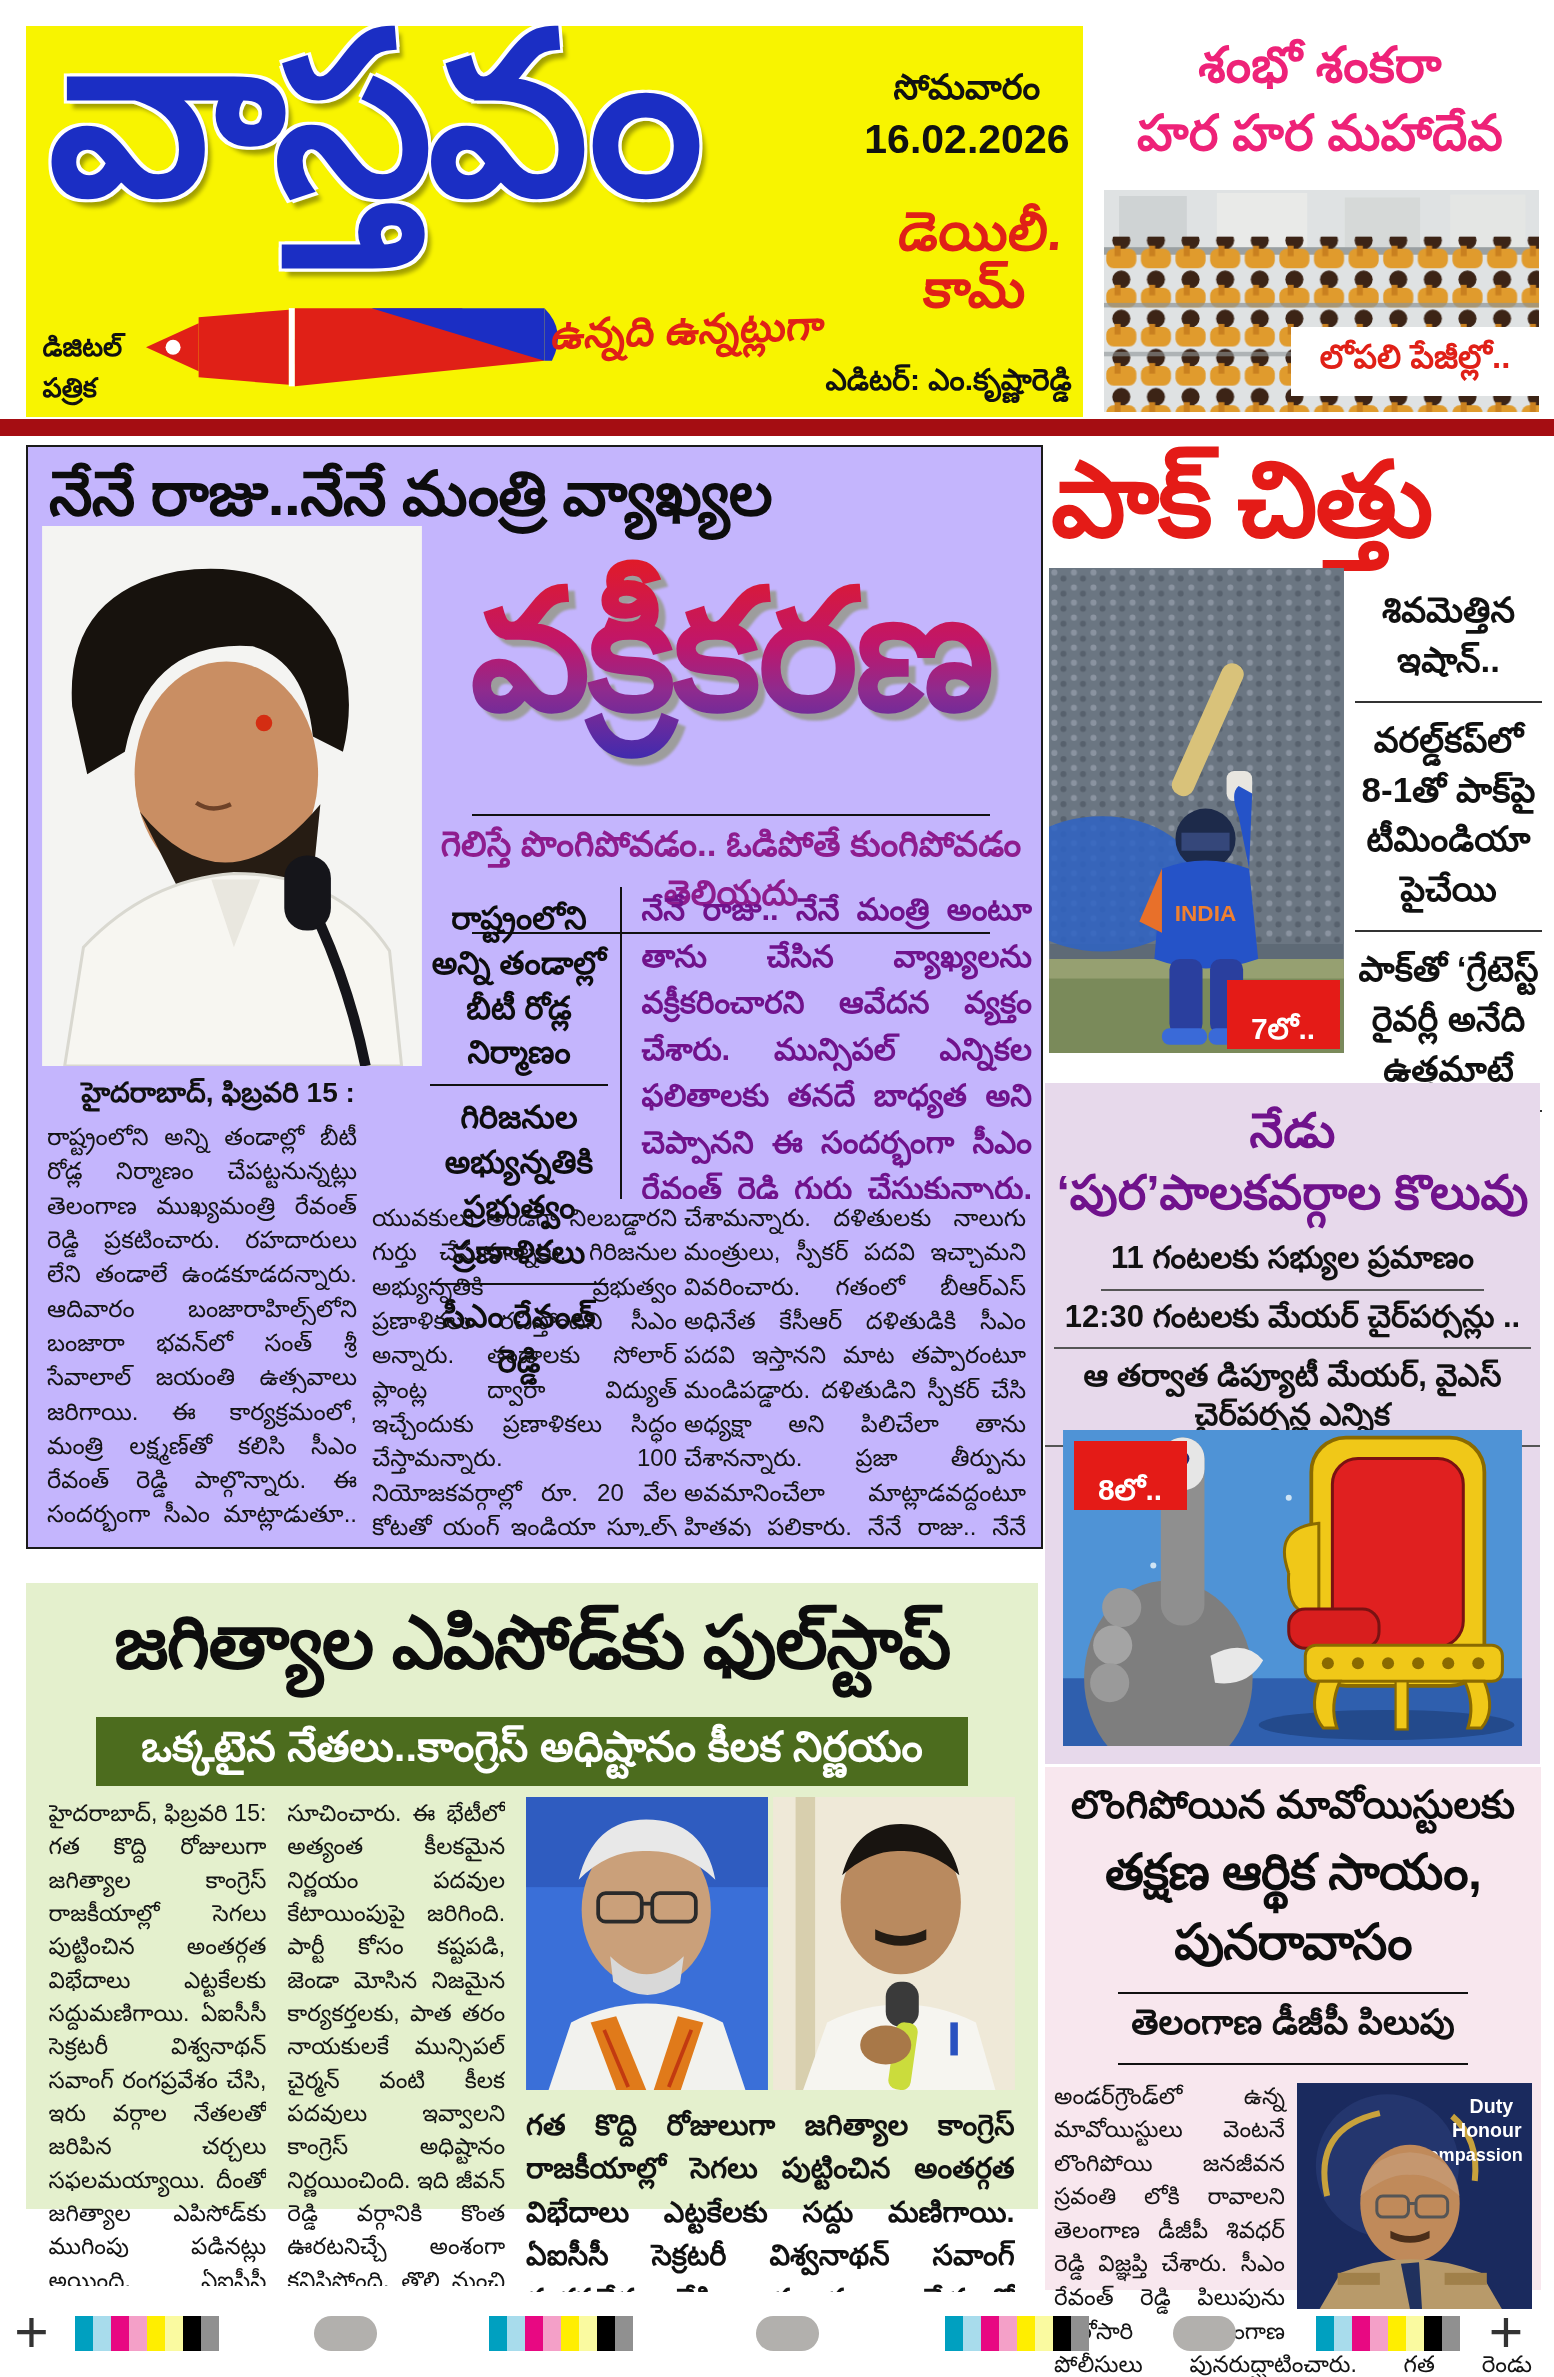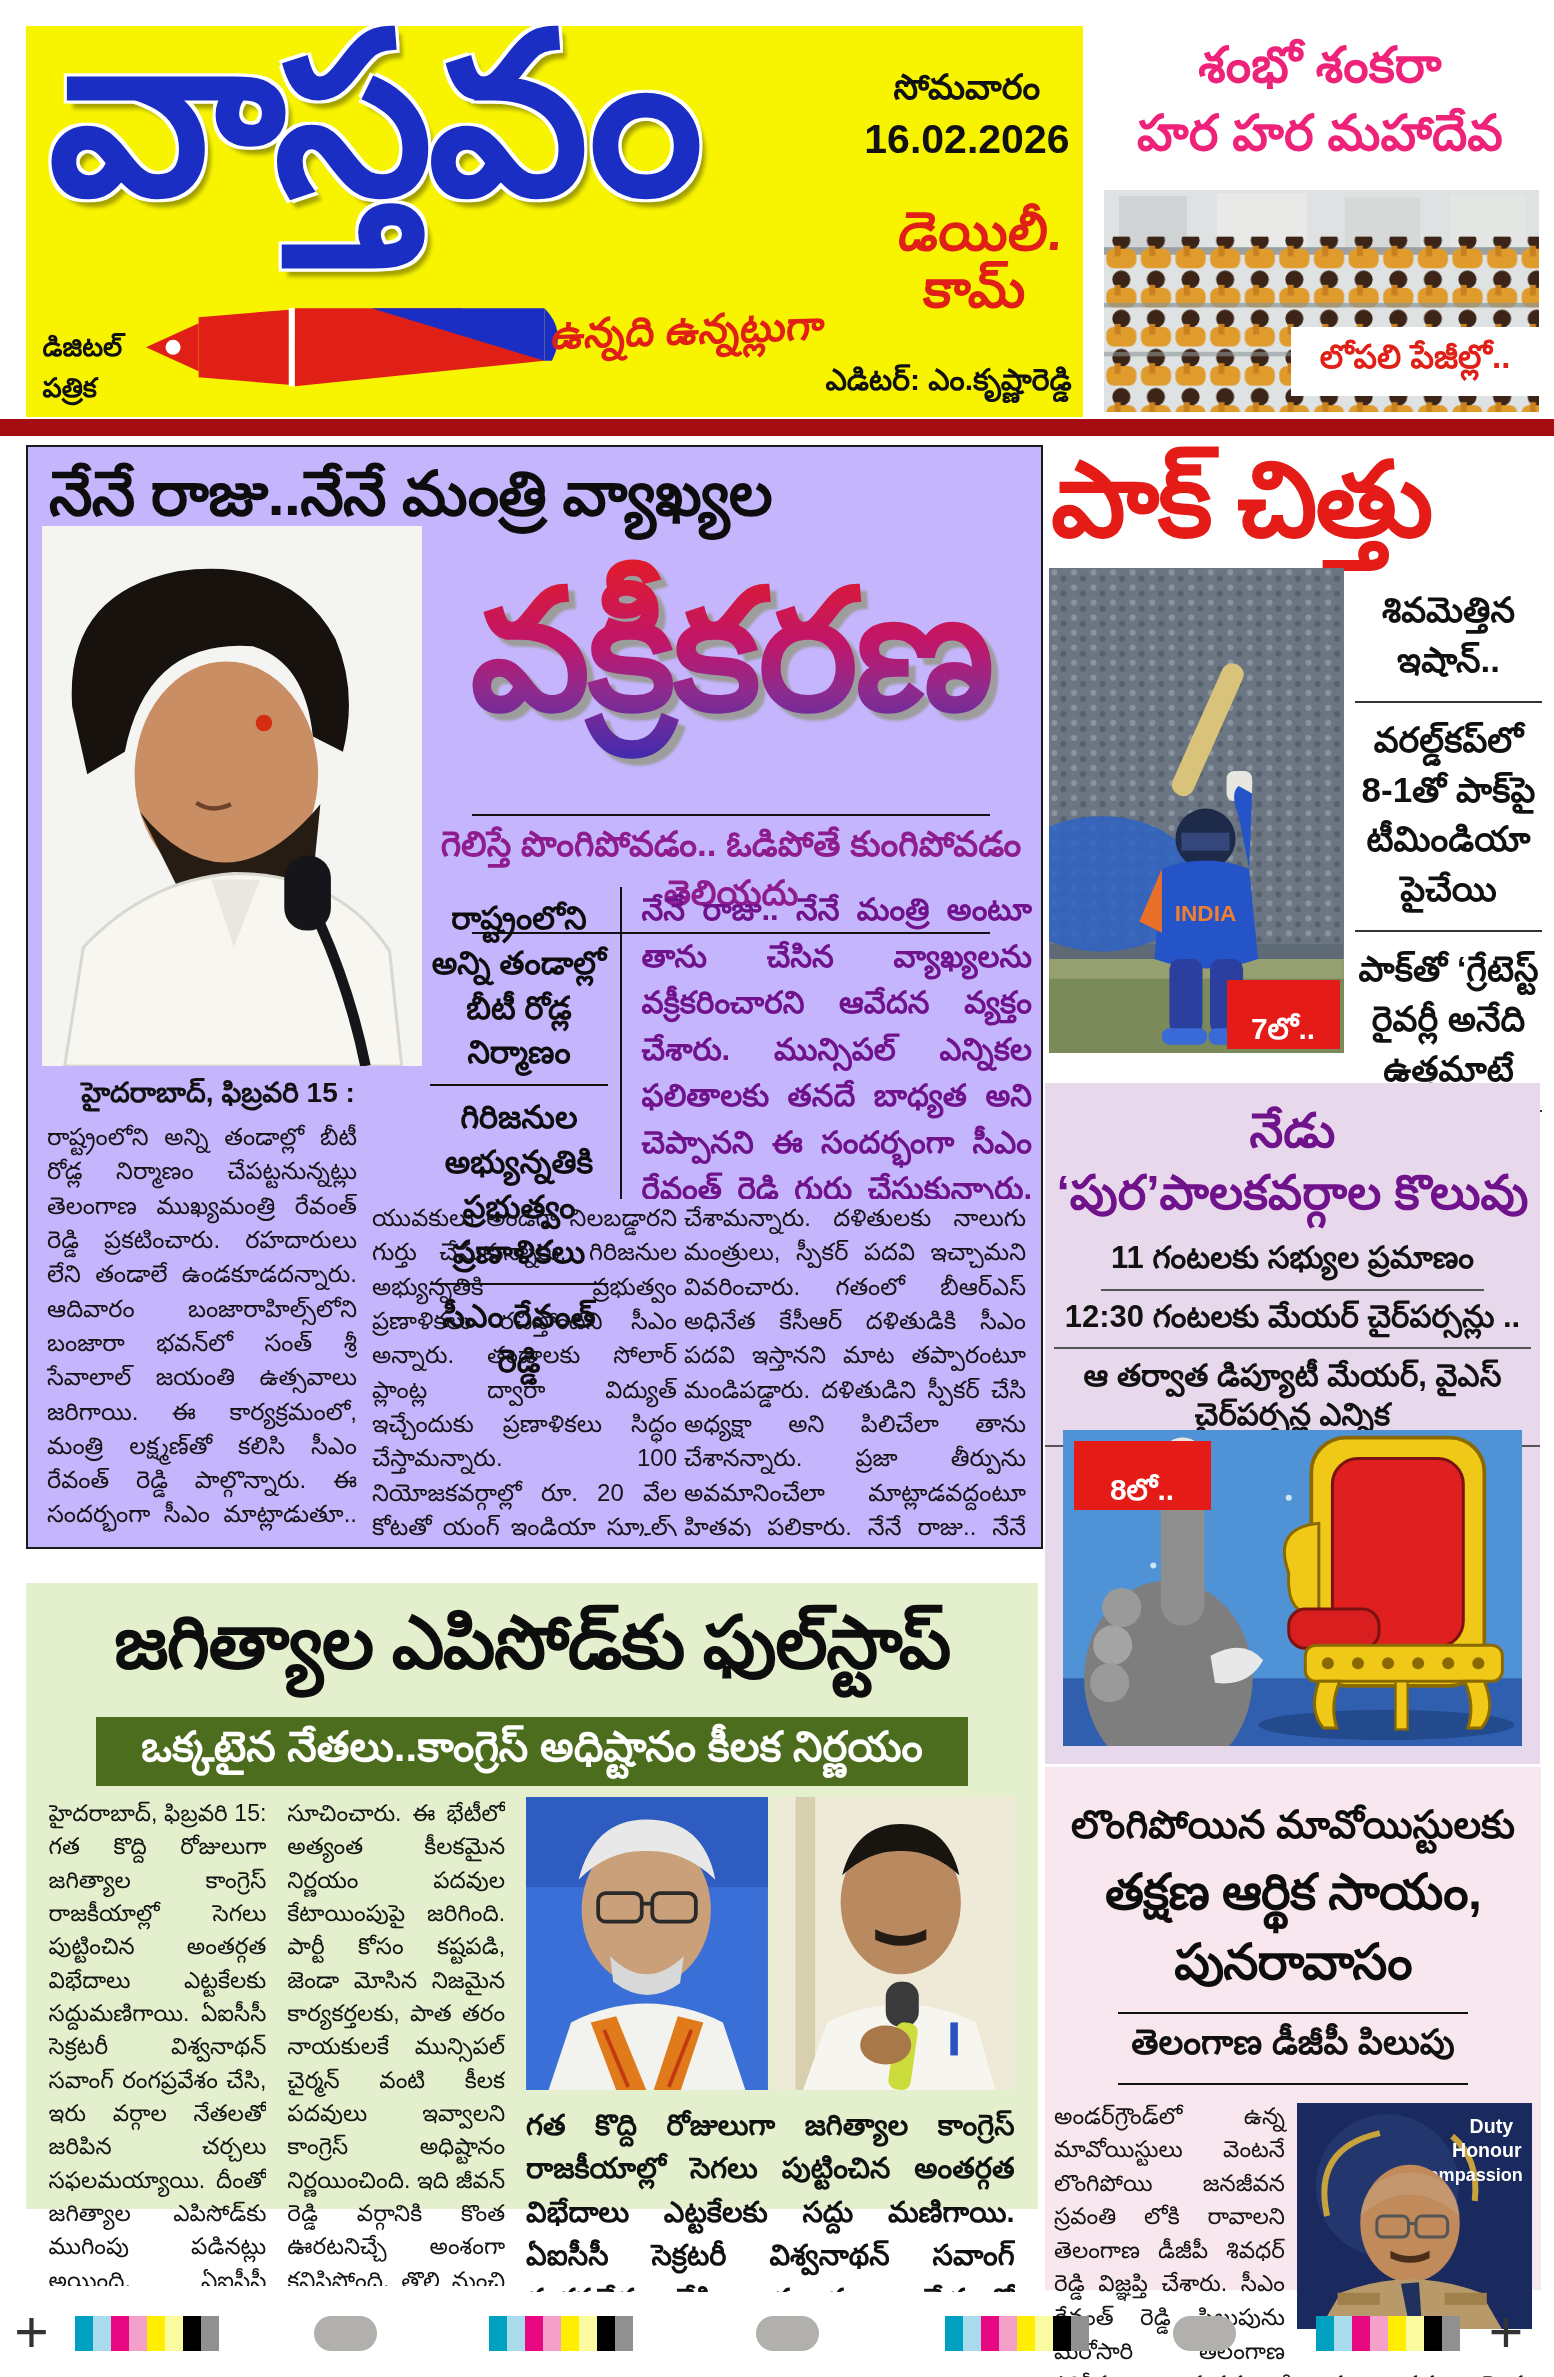--- a/index.html
+++ b/index.html
@@ -52,21 +52,21 @@
   .col2 { left:344px; top:754px; width:305px; height:335px; }
   .col3 { left:656px; top:754px; width:342px; height:335px; }
 
   
   .pak-headline { position:absolute; left:1051px; top:440px; width:493px; font-size:105px; font-weight:800; color:#e41b17; letter-spacing:-2.3px; white-space:nowrap; }
   .cricket-photo { position:absolute; left:1049px; top:568px; width:295px; height:485px; overflow:hidden; }
   .page-badge { position:absolute; background:#e41b17; color:#fff; font-weight:800; font-size:30px;
                 display:flex; align-items:flex-end; justify-content:center; padding:4.5px 7.5px; line-height:1; }
   .page-badge::first-letter { font-size:2.1em; }
   .badge-7 { right:4.5px; bottom:4.5px; width:113px; height:69px; }
-  .badge-8 { left:10.5px; top:10.5px; width:137px; height:69px; }
+  .badge-8 { left:10.5px; top:10.5px; width:113px; height:69px; }
   .pak-items { position:absolute; left:1355px; top:573px; width:187px; }
   .pak-item { font-size:35px; font-weight:800; color:#111; text-align:center; line-height:1.42; padding:12px 0 16.5px; border-bottom:2.3px solid #333; }
 
   
   .civic { position:absolute; left:1045px; top:1083px; width:495px; height:681px; background:#e7d9eb; }
   .civic-title { text-align:center; color:#70128c; font-weight:800; font-size:48px; line-height:1.3; padding-top:16.5px; }
   .civic-items { margin-top:7.5px; }
   .civic-item { text-align:center; padding:7.5px 0 0; }
   .civic-item span { display:inline-block; font-size:31px; font-weight:800; color:#111; border-bottom:2.3px solid #555; padding:0 10.5px 10.5px; line-height:1.25; }
   .civic-illus { position:absolute; left:18px; top:347px; width:459px; height:316px; overflow:hidden; }
@@ -79,21 +79,21 @@
   .jag-content { position:absolute; left:22.6px; top:214px; width:966px; height:489px; display:flex; }
   .jag-col { width:226px; font-size:23px; color:#141414; line-height:1.45; text-align:justify; overflow:hidden; }
   .jag-col + .jag-col { margin-left:21px; }
   .jag-media { width:489px; margin-left:21px; }
   .jag-photos { display:flex; gap:4.5px; }
   .jag-photo { width:242px; height:293px; overflow:hidden; }
   .jag-caption { margin-top:13.5px; font-size:29px; font-weight:700; color:#111; line-height:1.5; text-align:justify; overflow:hidden; max-height:188px; }
 
   
   .maoist { position:absolute; left:1045px; top:1767px; width:496px; height:523px; background:#f8e7ee; padding:0 9px; }
-  .mao-kicker { text-align:center; font-size:39px; font-weight:800; color:#0d0d0d; padding-top:36px; }
+  .mao-kicker { text-align:center; font-size:39px; font-weight:800; color:#0d0d0d; padding-top:16px; }
   .mao-headline { text-align:center; font-size:50px; font-weight:800; color:#0d0d0d; margin-top:6px; letter-spacing:-0.8px; }
   .mao-subhead-wrap { text-align:center; margin-top:9px; }
   .mao-subhead { display:inline-block; font-size:35px; font-weight:800; color:#111; border-top:2.3px solid #111; border-bottom:2.3px solid #111; padding:7.5px 13.5px 12px; }
   .mao-body { margin-top:15px; font-size:23px; color:#141414; line-height:1.46; text-align:justify; overflow:hidden; height:353px; }
   .dgp-photo { float:right; width:235px; height:226px; margin:3px 0 9px 12px; overflow:hidden; }
 
   
   .printmarks { position:absolute; left:0; top:2313px; width:1555px; height:45px; }
   .crosshair { position:absolute; top:0; width:42px; height:42px; color:#333; font-size:59px; font-weight:200; line-height:38px; text-align:center; }
   .cross-l { left:10.5px; } .cross-r { left:1485px; }

